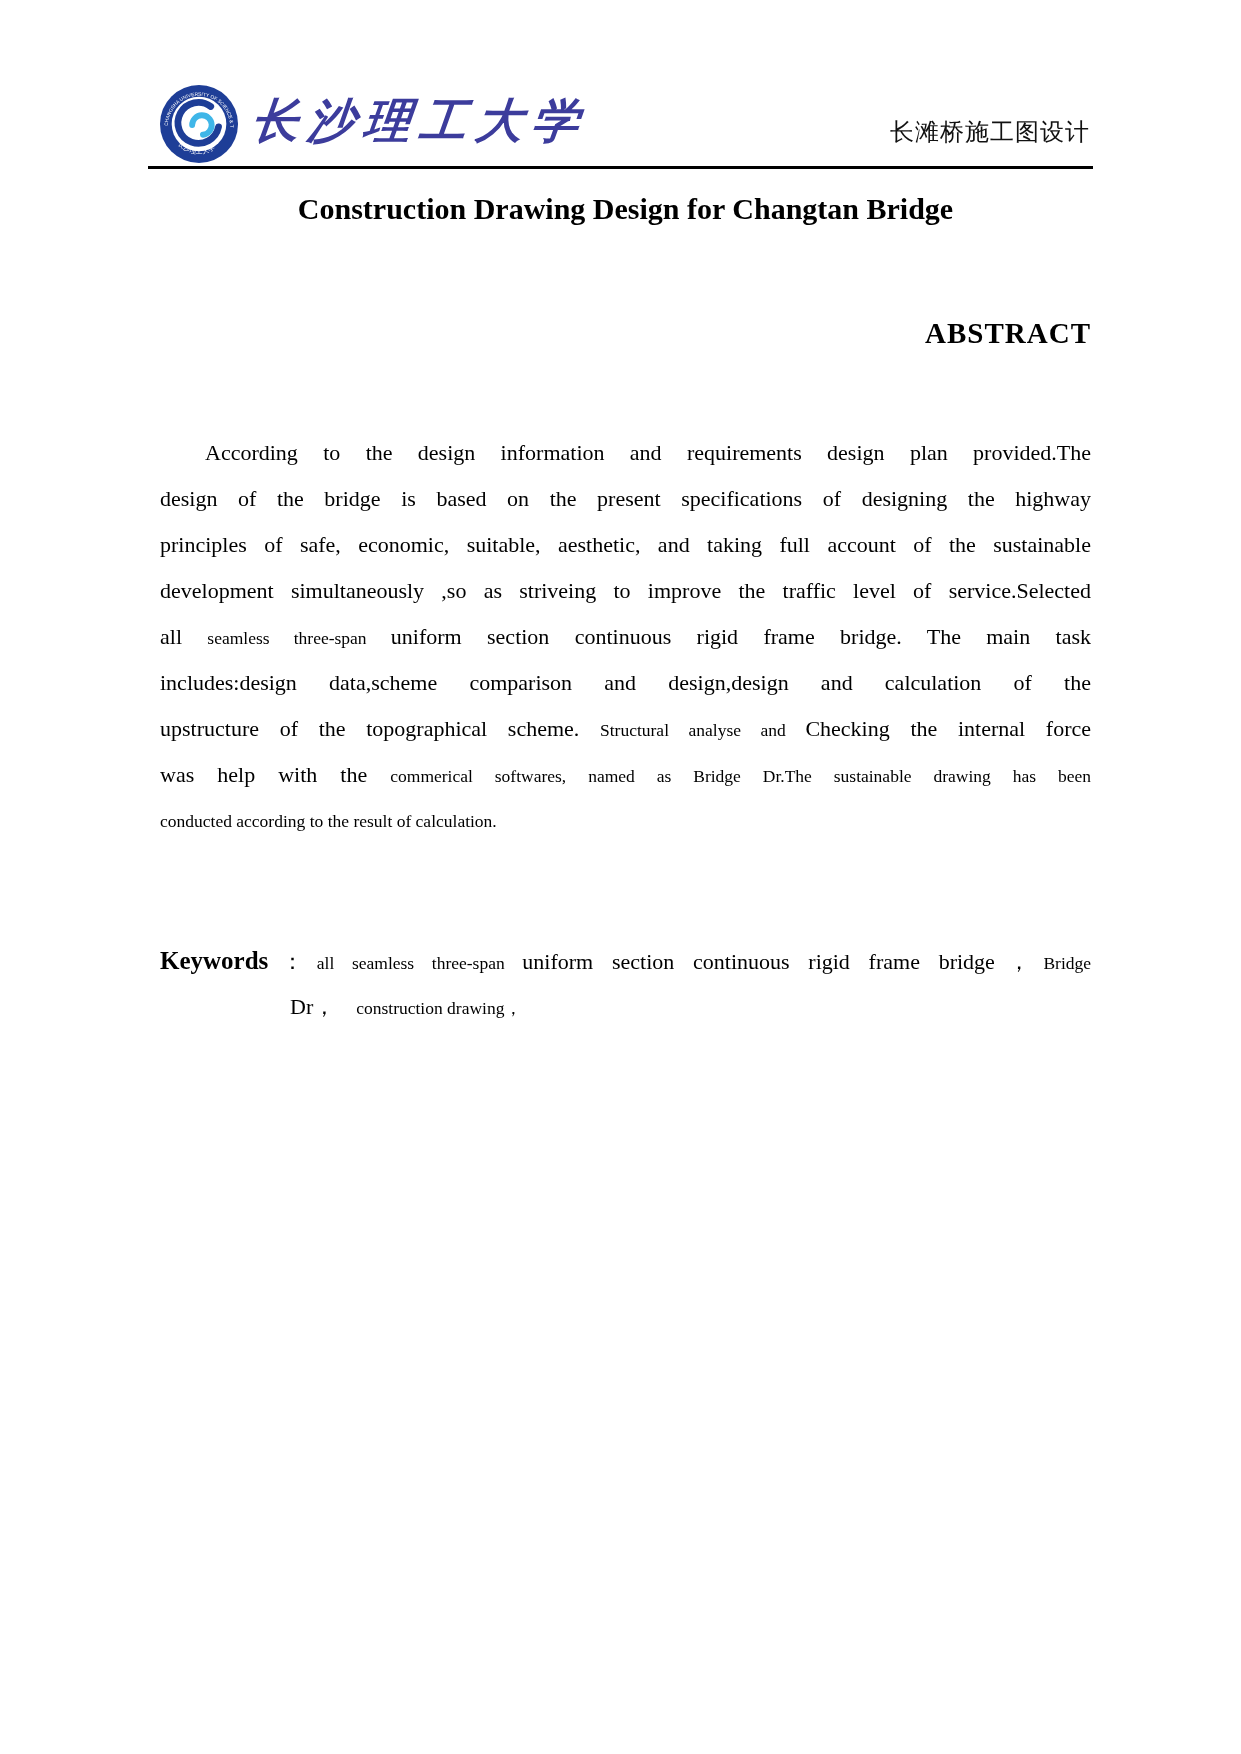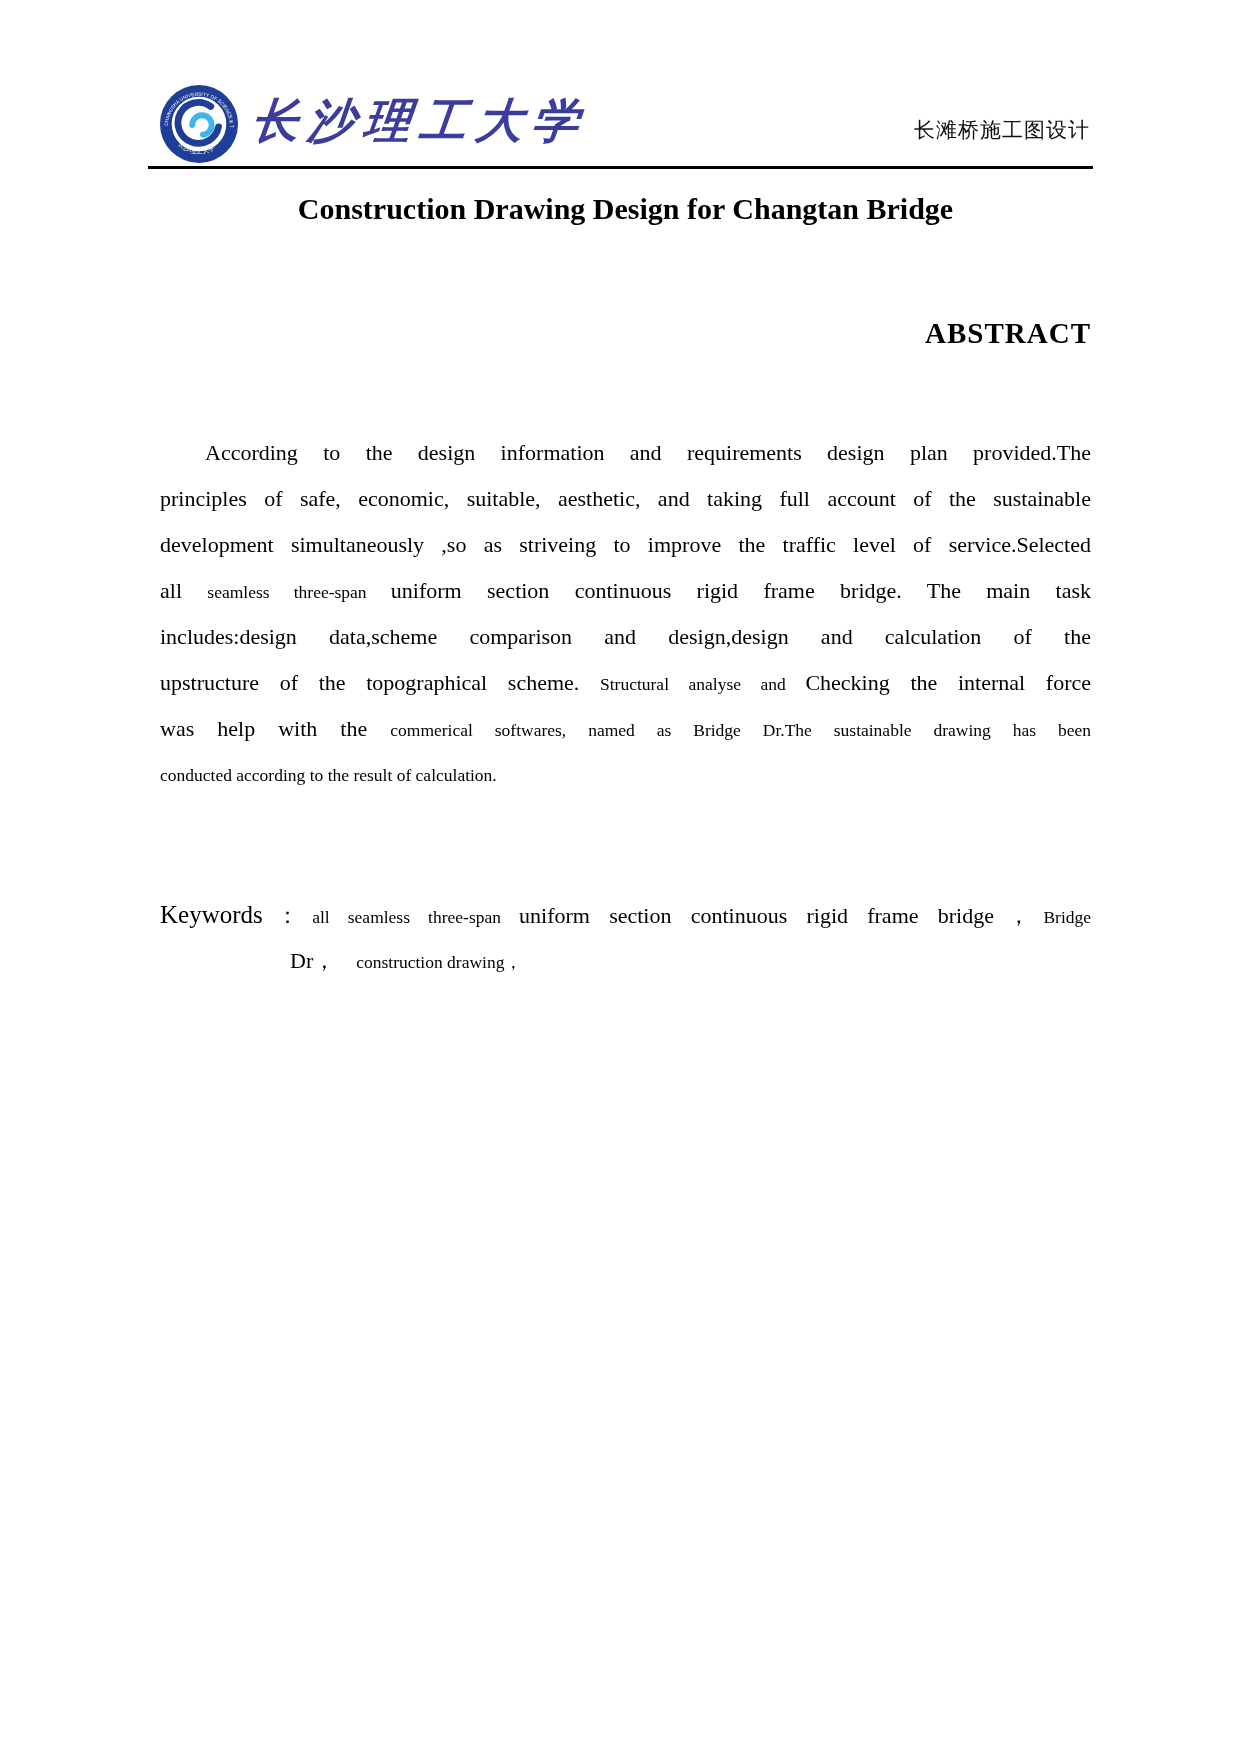--- a/index.html
+++ b/index.html
@@ -18,21 +18,21 @@
   .logo { position: absolute; left: 158px; top: 84px; width: 82px; height: 80px; }
   .calligraphy {
     position: absolute; left: 252px; top: 90px;
     font-size: 47px; font-weight: bold; font-style: italic;
     letter-spacing: 9px; color: var(--calligraphy-ink, #3c3c9c);
     transform: skewX(-6deg); white-space: nowrap;
     font-family: "DejaVu Serif", serif;
   }
   .header-right {
     position: absolute; right: 151px; top: 116px;
-    font-size: 21px; letter-spacing: 1px; color: #111;
+    font-size: 24px; letter-spacing: 1px; color: #111;
     font-family: "DejaVu Sans", "Liberation Sans", sans-serif;
   }
   .rule {
     position: absolute; left: 148px; top: 166px;
     width: 945px; border-top: 3px solid #000;
   }
   
   .content { margin: 8px 150px 0 160px; width: 931px; }
   .title {
     margin-top: 20px; text-align: center;
@@ -45,21 +45,21 @@
   .abstract-body { margin-top: 78px; }
   .line {
     line-height: 46px; height: 46px;
     text-align: justify; text-align-last: justify;
     overflow: hidden; white-space: normal;
   }
   .abstract-body .line.first { text-indent: 45px; }
   .abstract-body .line.last { text-align: left; text-align-last: left; }
   .seg-n { font-size: 22px; }
   .seg-c { font-size: 17.5px; }
-  .seg-b { font-size: 25px; font-weight: normal; }
+  .seg-b { font-size: 25px; font-weight: bold; }
   .seg-colon { font-size: 22px; }
   .seg-sp { white-space: pre; font-size: 21px; }
   
   .keywords { margin-top: 94px; }
   .keywords .line.last {
     text-align: left; text-align-last: left;
     padding-left: 130px; width: 801px;
   }
 </style>
 </head>
@@ -94,20 +94,21 @@
   </div>
 
   <div class="content">
 
     <div class="title">Construction Drawing Design for Changtan Bridge</div>
 
     <div class="abstract-heading">ABSTRACT</div>
 
     <div class="abstract-body">
         <div class="line first"><span class="seg-n">According to the design information and requirements design plan provided.The</span></div>
+        <div class="line"><span class="seg-n">design of the bridge is based on the present specifications of designing the highway</span></div>
         <div class="line"><span class="seg-n">principles of safe, economic, suitable, aesthetic, and taking full account of the sustainable</span></div>
         <div class="line"><span class="seg-n">development simultaneously ,so as striveing to improve the traffic level of service.Selected</span></div>
         <div class="line"><span class="seg-n">all </span><span class="seg-c">seamless three-span </span><span class="seg-n">uniform section continuous rigid frame bridge. The main task</span></div>
         <div class="line"><span class="seg-n">includes:design data,scheme comparison and design,design and calculation of the</span></div>
         <div class="line"><span class="seg-n">upstructure of the topographical scheme. </span><span class="seg-c">Structural analyse and </span><span class="seg-n">Checking the internal force</span></div>
         <div class="line"><span class="seg-n">was help with the </span><span class="seg-c">commerical softwares, named as Bridge Dr.The sustainable drawing has been</span></div>
         <div class="line last"><span class="seg-c">conducted according to the result of calculation.</span></div>
       </div>
 
     <div class="keywords">

